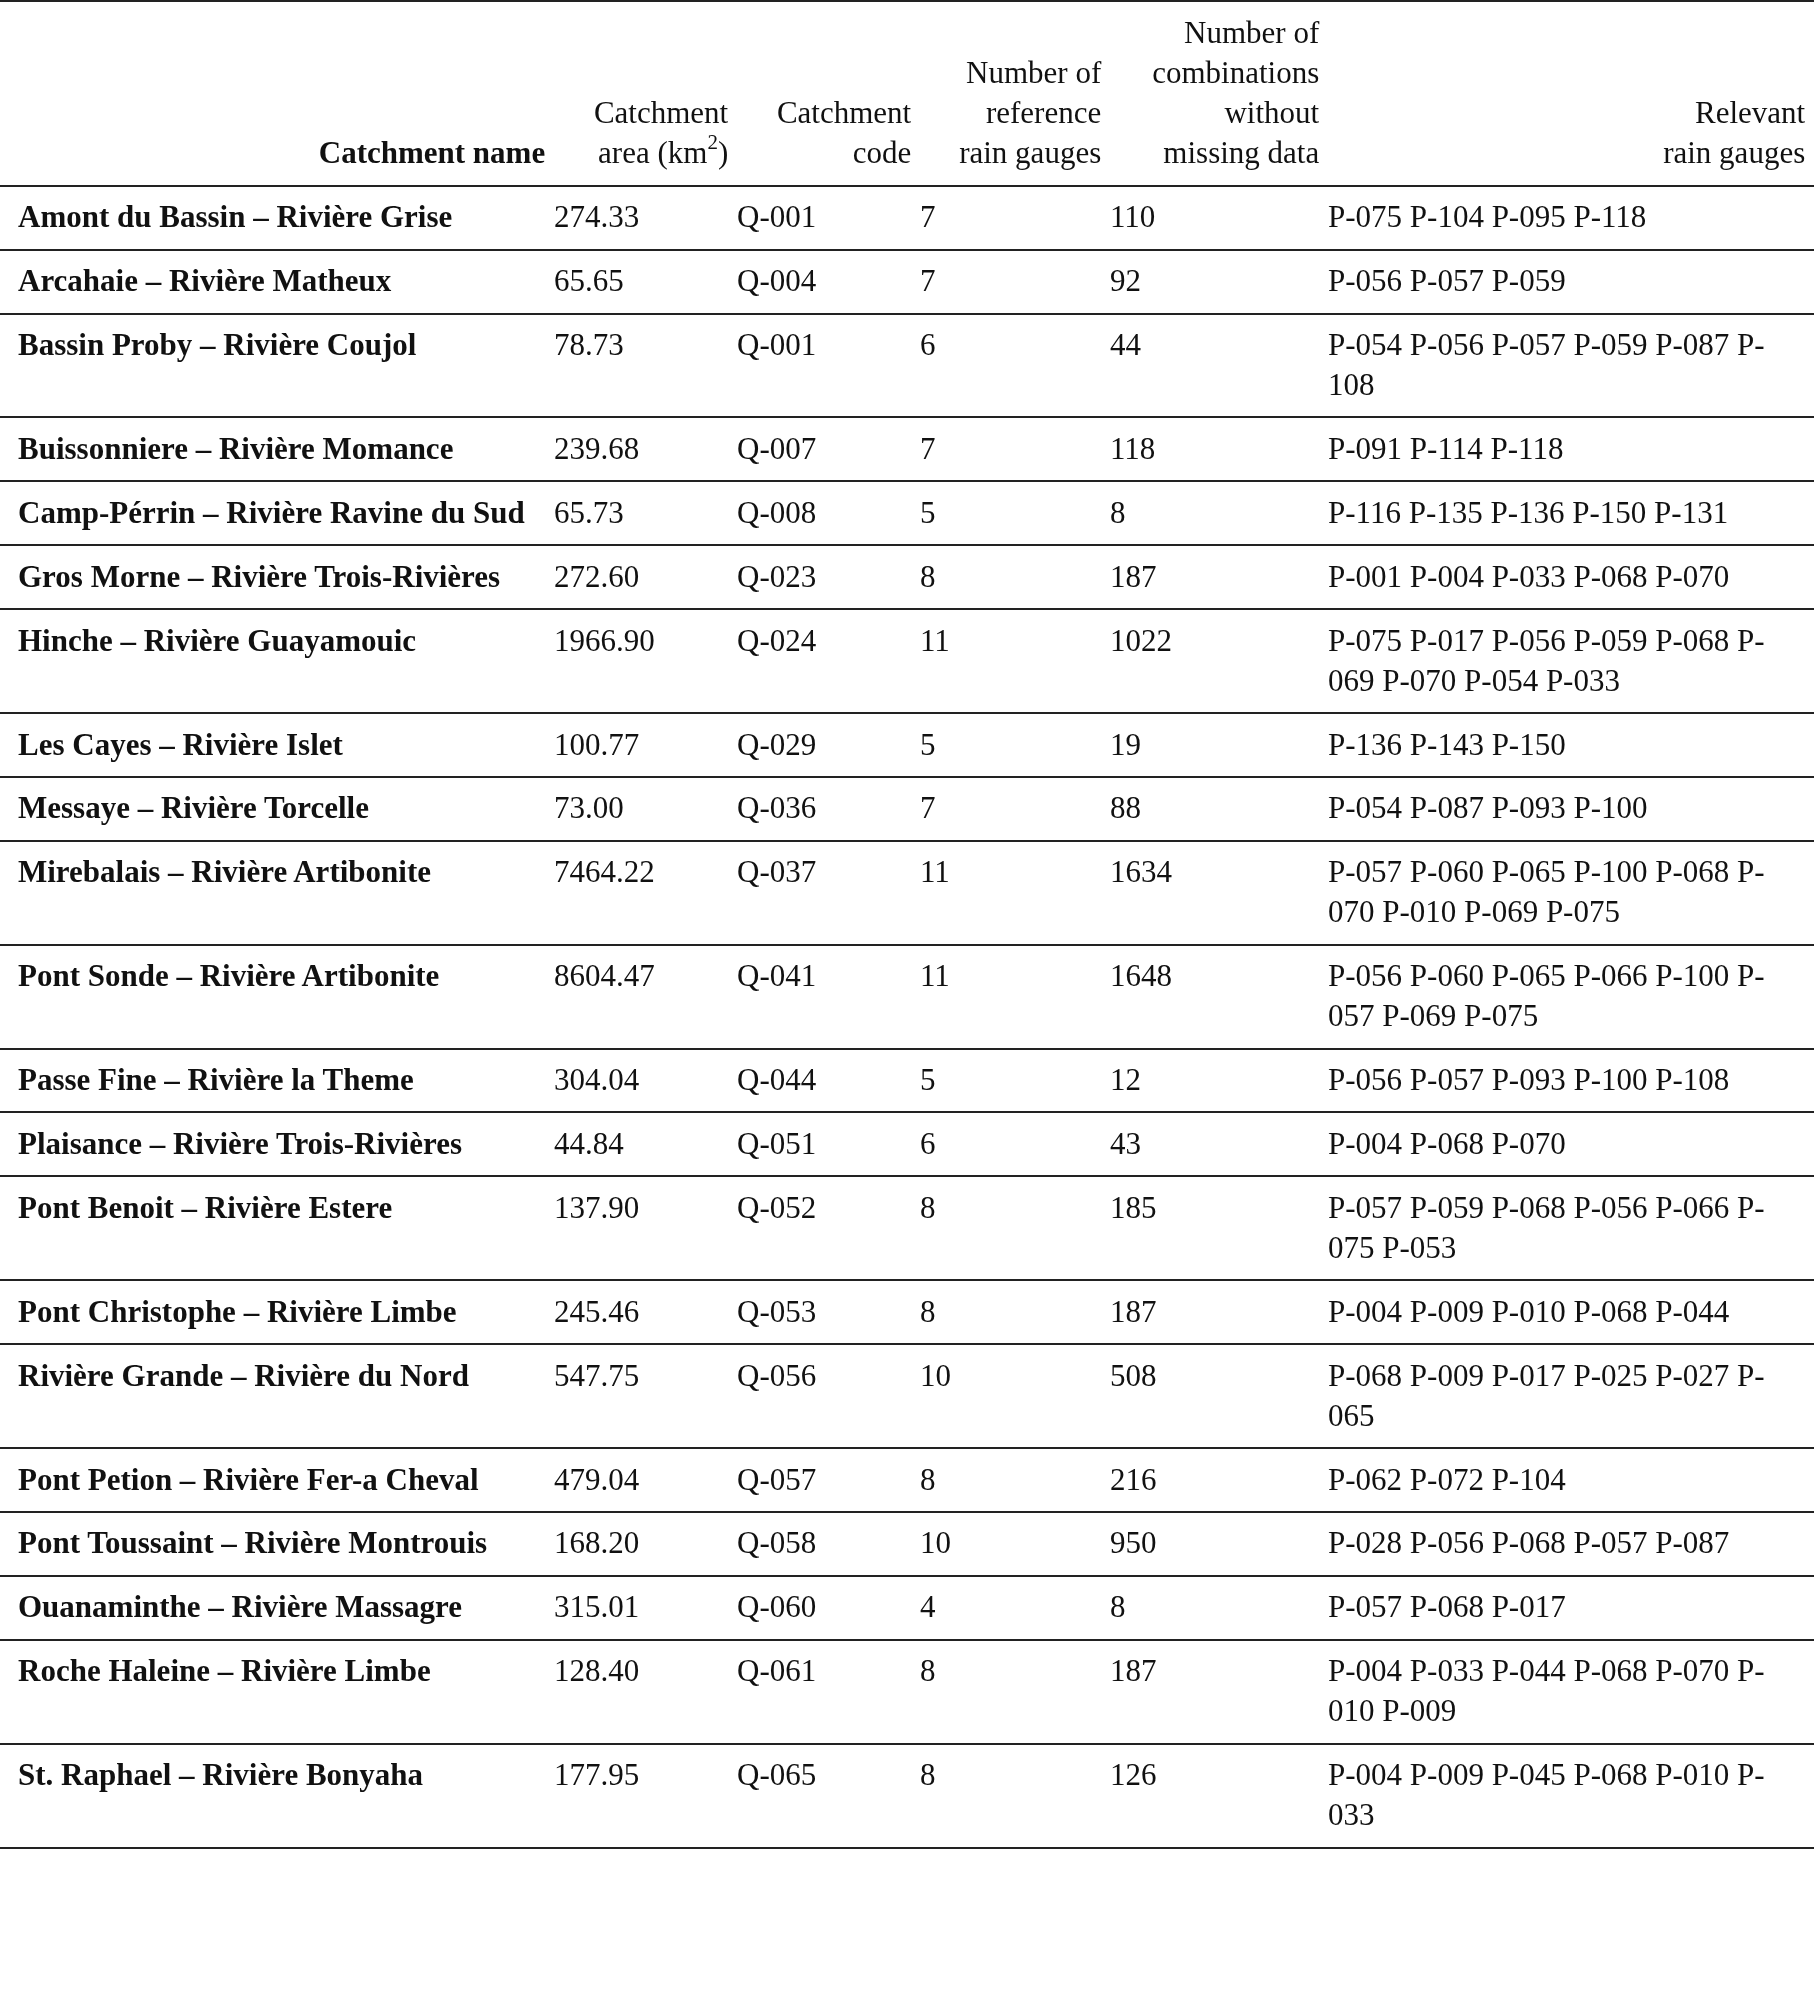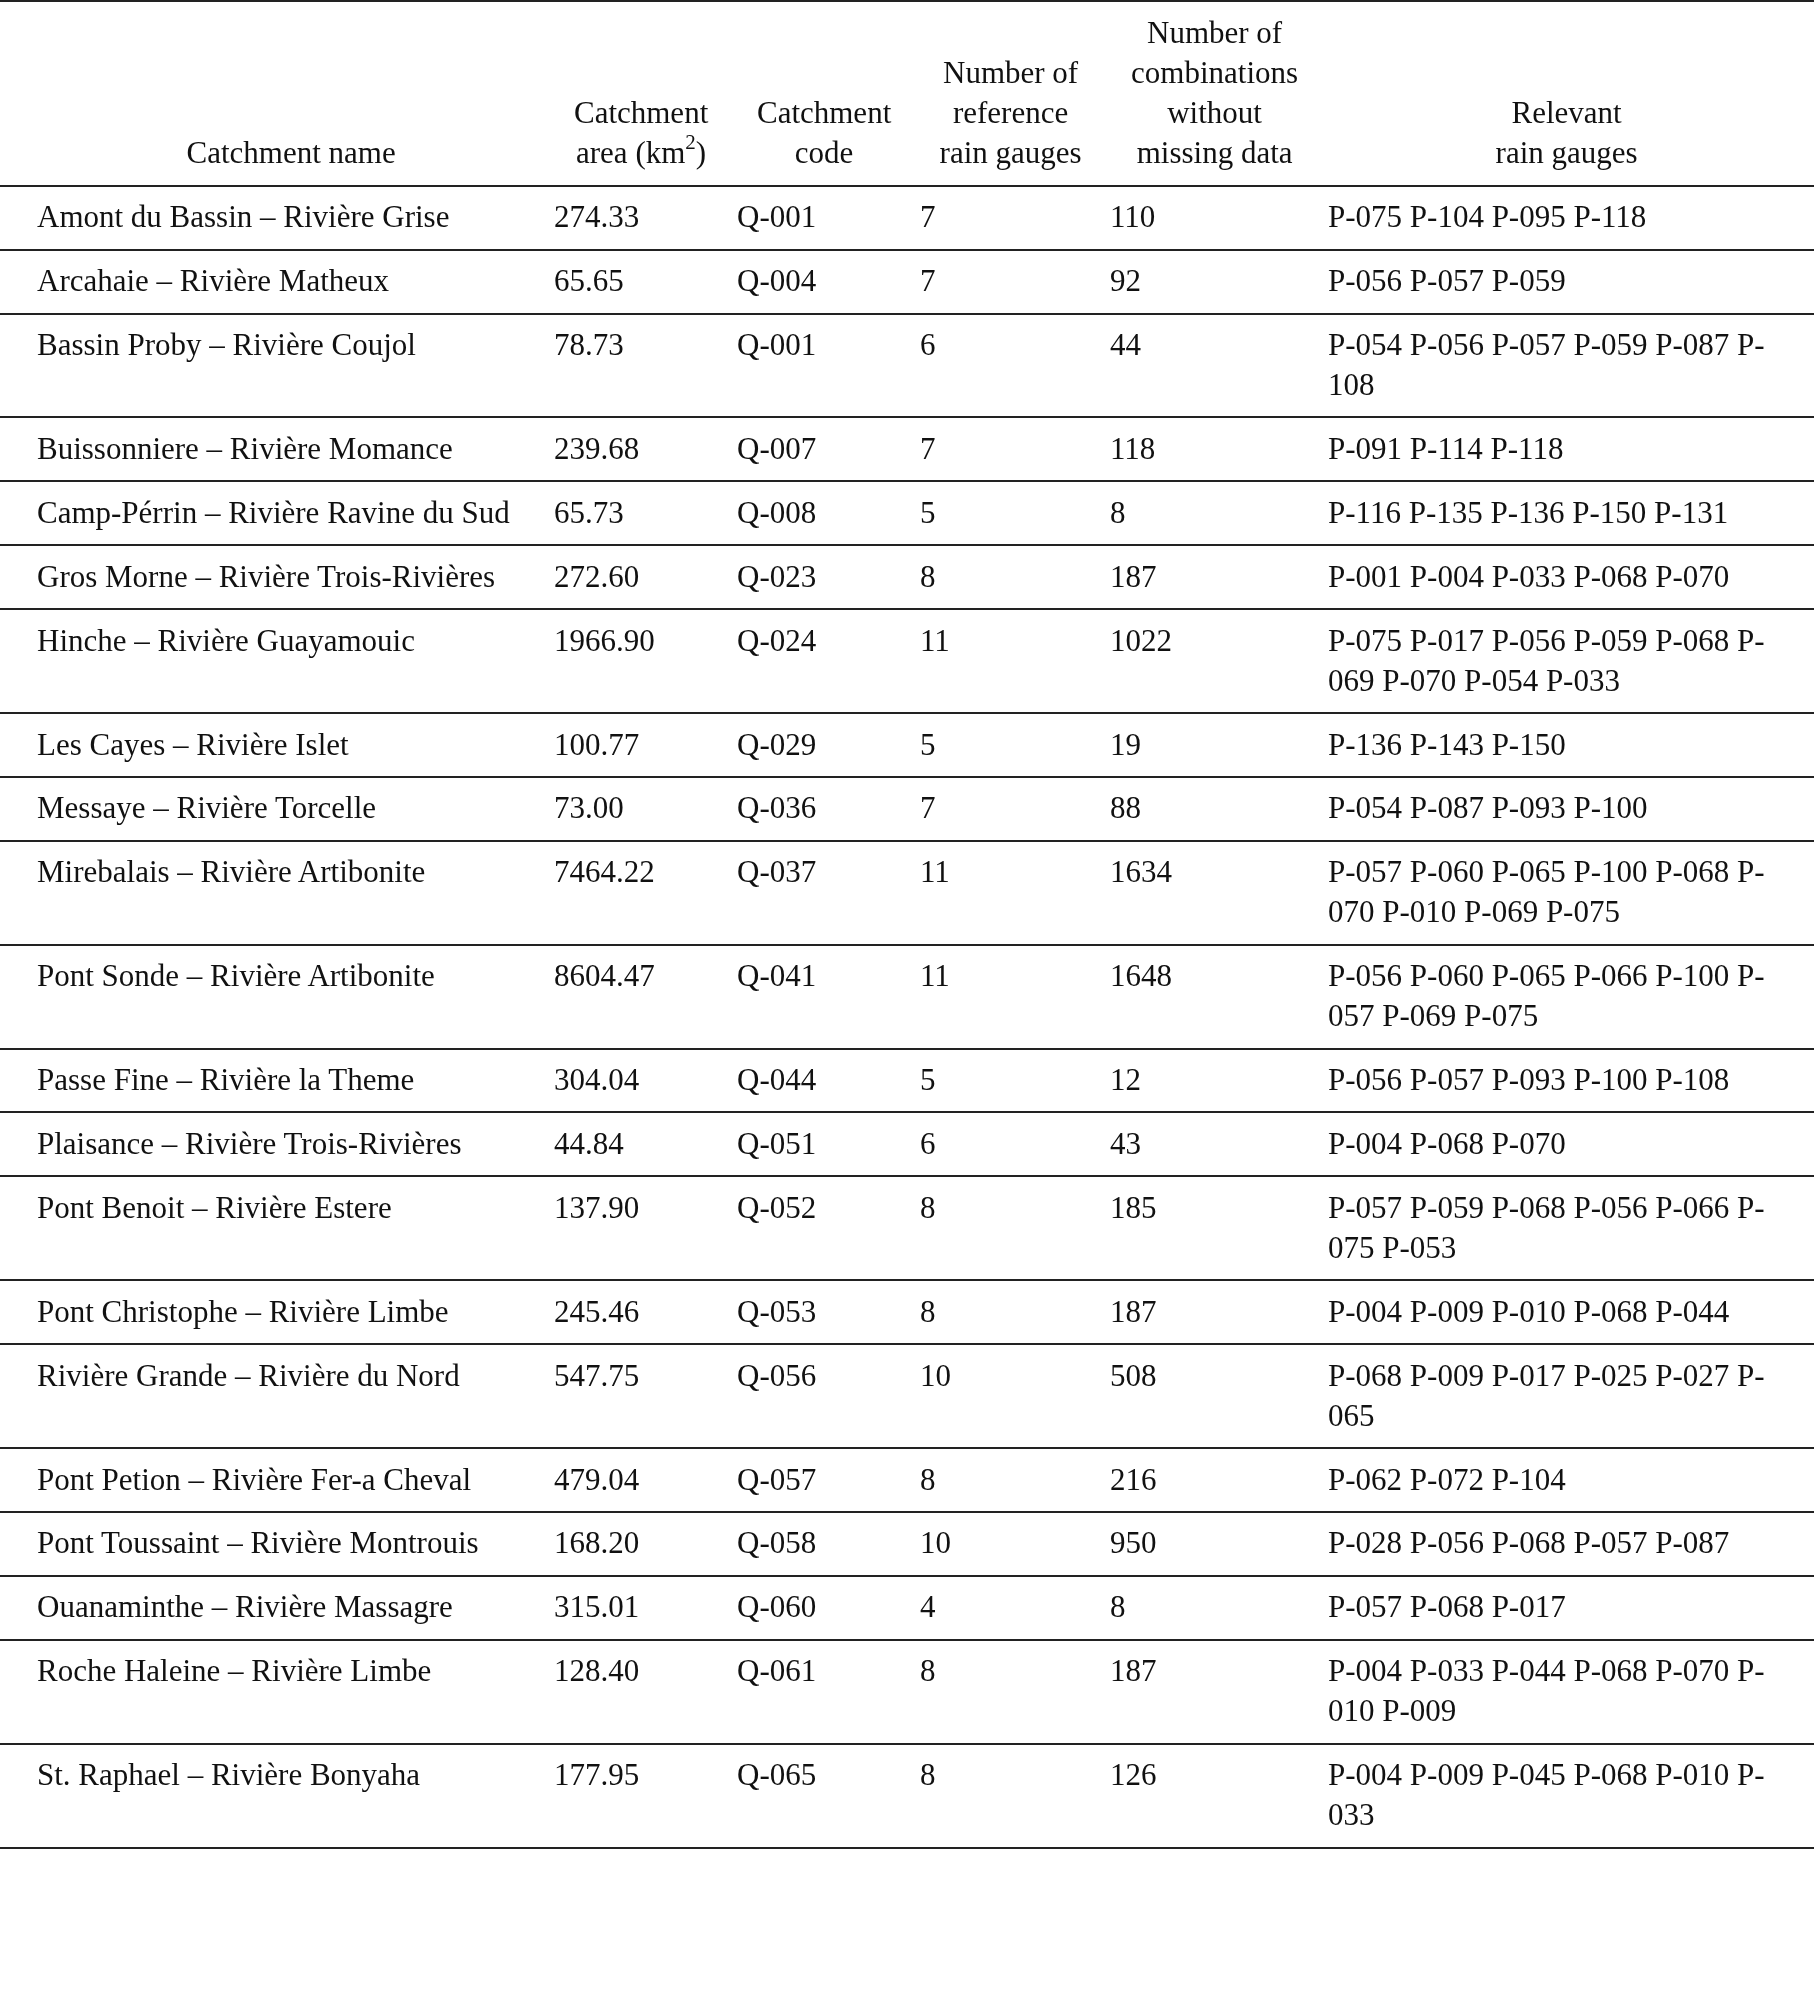--- a/index.html
+++ b/index.html
@@ -19,25 +19,25 @@
     }
     table.data col.c1 { width: 554px; }
     table.data col.c2 { width: 183px; }
     table.data col.c3 { width: 183px; }
     table.data col.c4 { width: 190px; }
     table.data col.c5 { width: 218px; }
     table.data col.c6 { width: 486px; }
     table.data thead tr { border-top: 2.6px solid #222; border-bottom: 2.6px solid #222; }
     table.data th {
       font-weight: normal;
-      text-align: center;
+      text-align: right;
       vertical-align: bottom;
       padding: 10.5px 8.8px 12.3px 21px;
     }
-    table.data th.first, table.data td.first { padding-left: 37px; }
+    table.data th.first, table.data td.first { padding-left: 18px; font-weight: bold; }
     table.data tbody tr { border-bottom: 2.6px solid #222; }
     table.data td {
       vertical-align: top;
       text-align: left;
       padding: 10.5px 8.8px 11.4px 21px;
     }
     table.data th:not(.first), table.data td:not(.first) { padding-left: 0; }
     sup { font-size: 21px; line-height: 0; vertical-align: 14px; }
     .gauges { word-spacing: 0; }
   </style>

